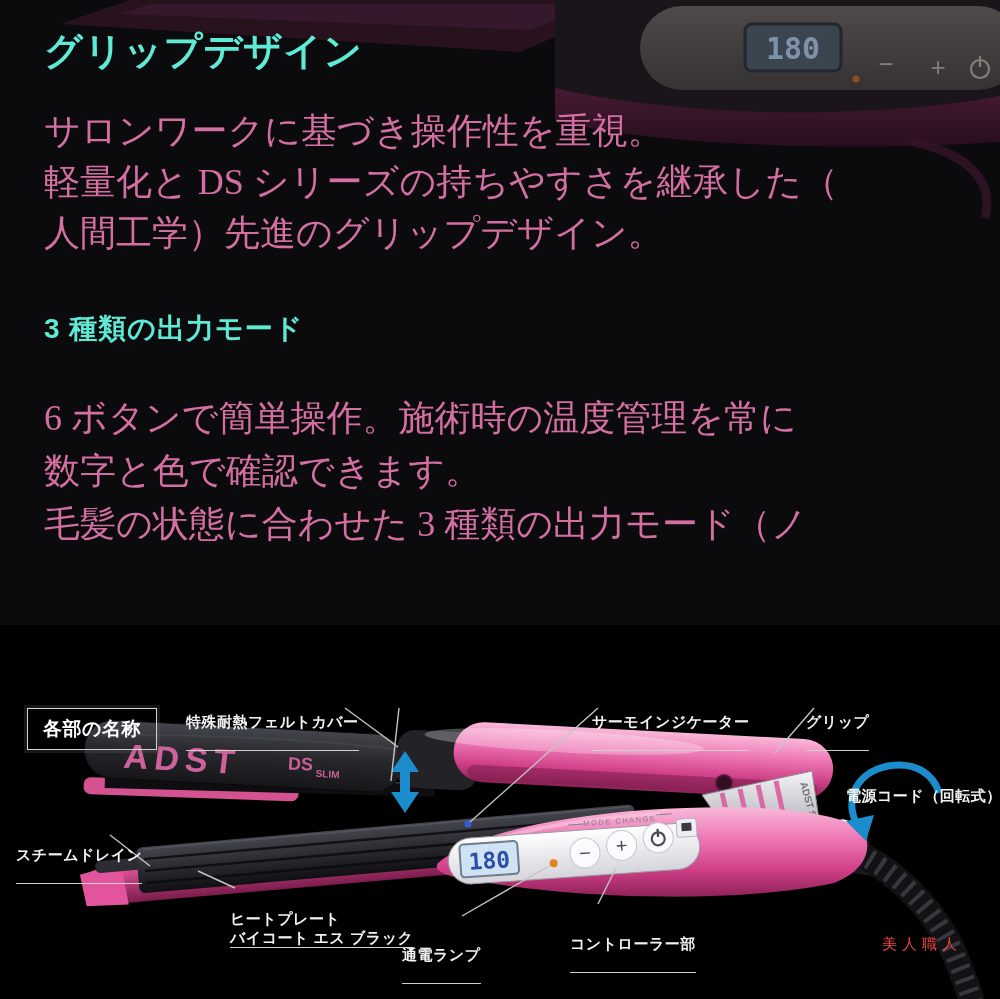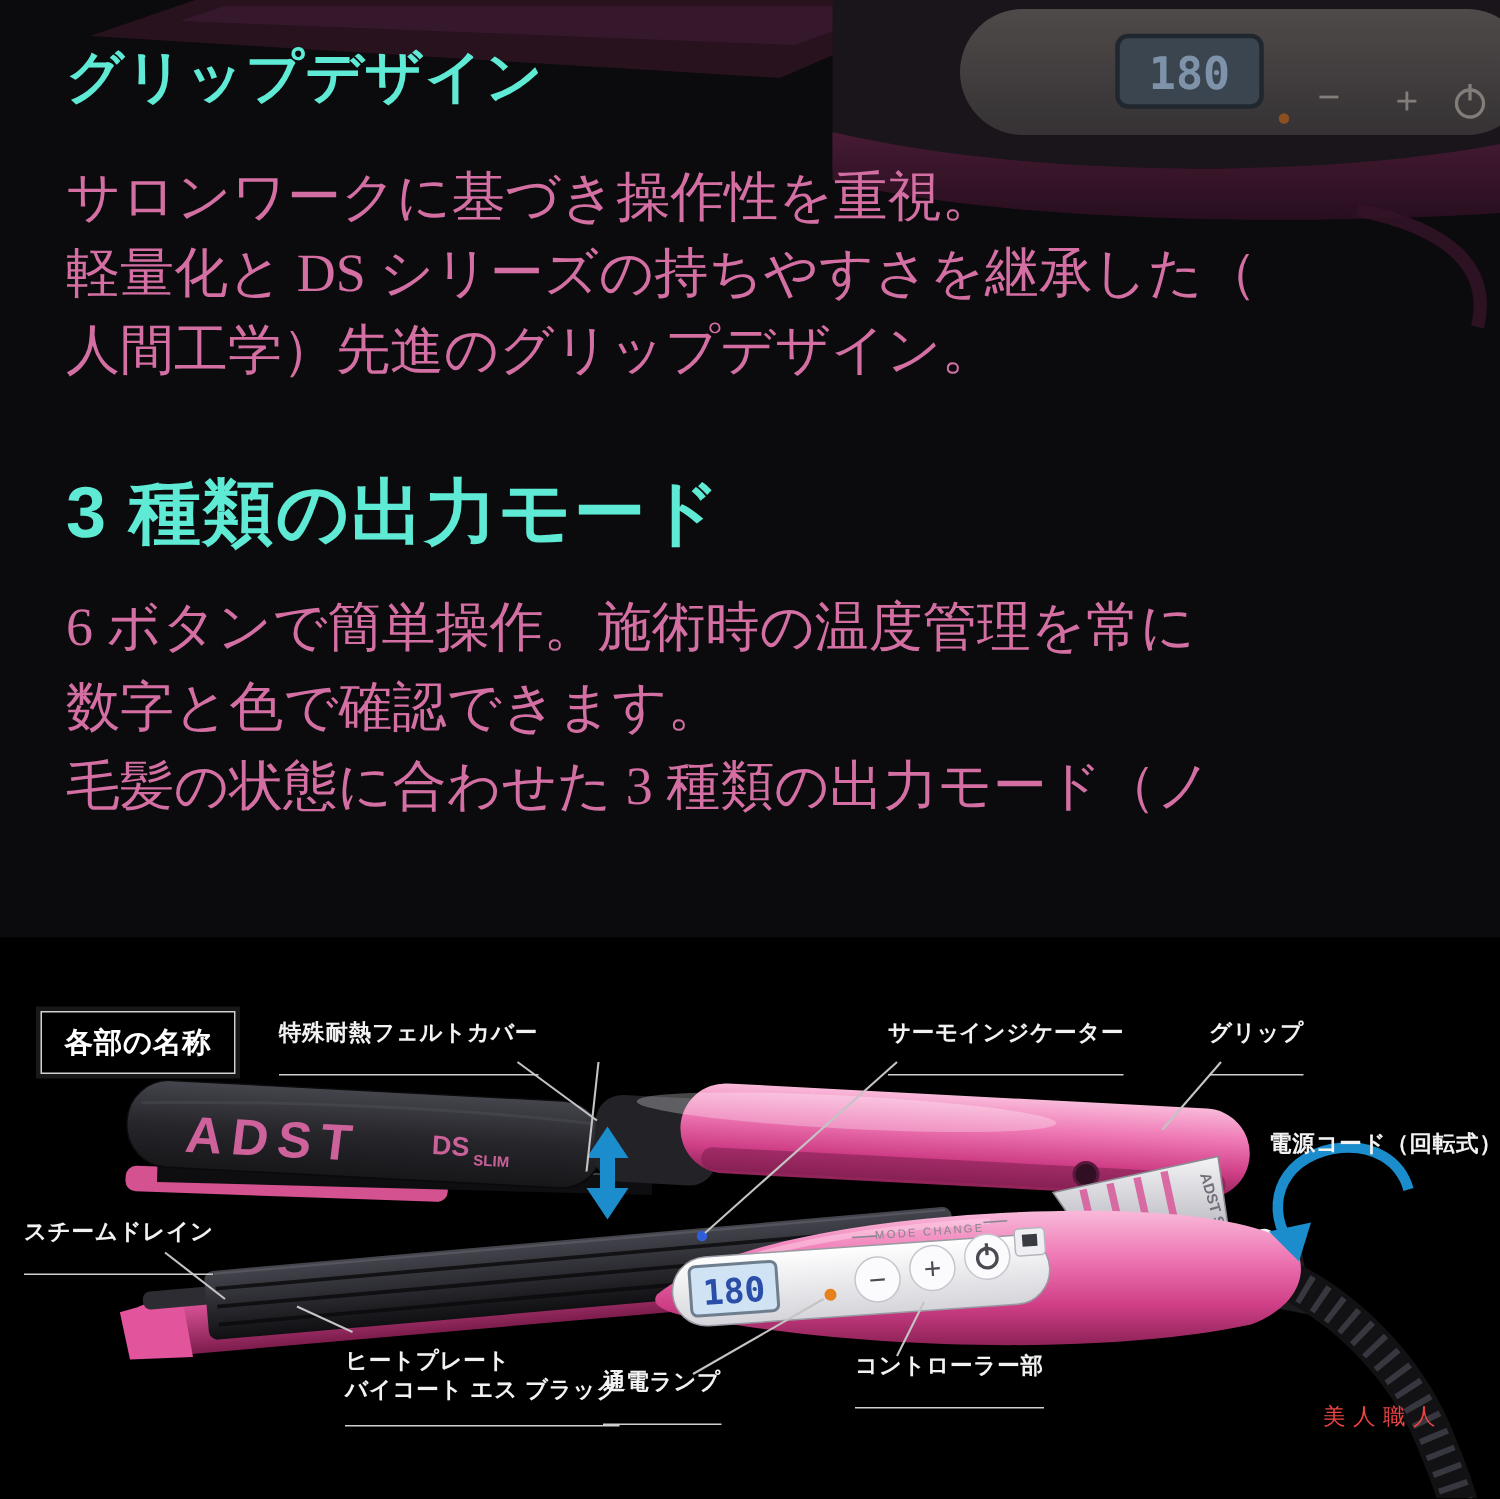--- a/index.html
+++ b/index.html
@@ -4,43 +4,43 @@
 <style>
   html,body{margin:0;padding:0;background:#000;}
   #page{position:relative;width:1000px;height:999px;overflow:hidden;background:#000;
         font-family:"Liberation Sans",sans-serif;}
   
   #top-section{position:absolute;left:0;top:0;width:1000px;height:625px;background:#0b0a0d;}
   #hero-svg{position:absolute;left:0;top:0;z-index:0;}
   .h-heading{position:absolute;left:44px;z-index:2;font-weight:bold;color:#5eead4;
              letter-spacing:1px;}
   #heading-grip{top:26px;font-size:38px;}
-  #heading-modes{top:310px;font-size:48px;}
+  #heading-modes{top:310px;font-size:28px;}
   .para{position:absolute;left:44px;z-index:2;color:#d46fa3;
         font-family:"Liberation Serif","DejaVu Serif",serif;font-size:36px;}
   #para-grip{top:106px;}
   #para-grip .pline{height:51px;line-height:51px;white-space:nowrap;}
   #para-modes{top:392px;}
   #para-modes .pline{height:53px;line-height:53px;white-space:nowrap;}
   
   #diagram-section{position:absolute;left:0;top:625px;width:1000px;height:374px;background:#000;}
   #diagram-svg{position:absolute;left:0;top:0;z-index:1;}
   .dlabel{position:absolute;z-index:3;color:#f2f2f2;font-size:15px;font-weight:bold;
-          white-space:nowrap;letter-spacing:0.5px;}
+          white-space:nowrap;letter-spacing:0.5px;margin-top:34px;}
   .dlabel.u{border-bottom:1px solid #cfcfcf;padding-bottom:18px;}
   #label-box{left:27px;top:49px;padding:7px 15px;border:1px solid #d2d2d2;
              box-shadow:0 0 0 3px rgba(110,110,110,0.22);font-size:19px;color:#fff;}
   #label-felt{left:186px;top:54px;}
   #label-plate-rear{left:385px;top:54px;}
   #label-thermo{left:592px;top:54px;font-family:Liberation Mono, monospace;}
   #label-grip{left:806px;top:54px;}
   #label-cord{left:846px;top:128px;}
   #label-steam{left:16px;top:187px;}
-  #label-bicoat{left:230px;top:273px;line-height:19px;}
-  #label-bicoat .l2{display:inline-block;border-bottom:1px solid #cfcfcf;padding-bottom:14px;}
+  #label-bicoat{left:230px;top:250px;line-height:19px;}
+  #label-bicoat .l2{display:inline-block;border-bottom:1px solid #cfcfcf;padding-bottom:0;}
   #label-lamp{left:402px;top:287px;}
   #label-controller{left:570px;top:276px;}
   #watermark{position:absolute;left:882px;top:310px;z-index:3;color:#ef4444;
              font-family:Liberation Mono, monospace;font-size:15px;
              letter-spacing:5px;white-space:nowrap;}
 </style>
 </head>
 <body>
 
 <div id="page">

